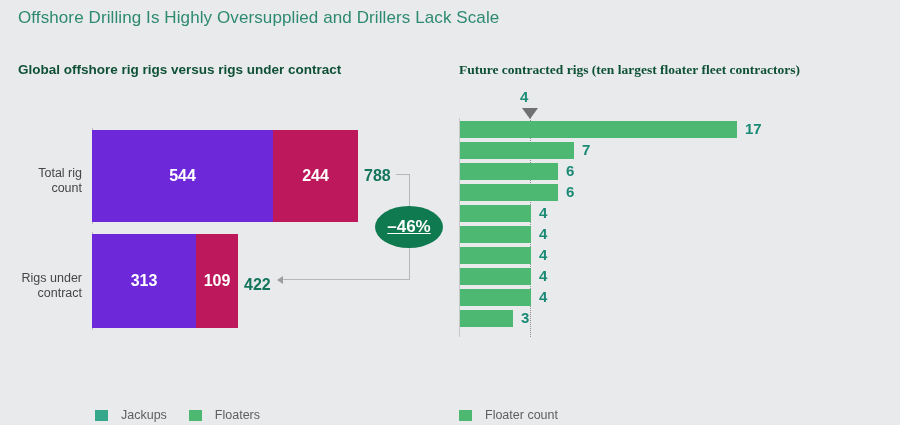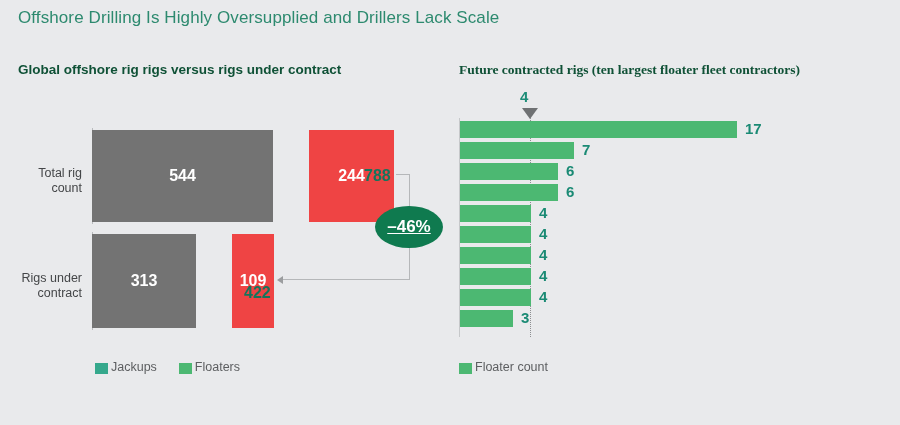--- a/index.html
+++ b/index.html
@@ -66,22 +66,22 @@
     height: 100%;
     display: flex;
     align-items: center;
     justify-content: center;
   }
   .seg span {
     color: #ffffff;
     font-size: 16px;
     font-weight: bold;
   }
-  .seg.jackups { background: #737373; }
-  .seg.floaters { background: #ef4444; margin-left: 36px; }
+  .seg.jackups { background: #6d28d9; }
+  .seg.floaters { background: #be185d; }
   .total-label {
     position: absolute;
     font-size: 16px;
     font-weight: bold;
     color: #14755c;
     white-space: nowrap;
   }
   .tick {
     position: absolute;
     width: 1px;
@@ -162,24 +162,25 @@
   .legend {
     position: absolute;
     display: flex;
     align-items: center;
     gap: 22px;
   }
   #left-legend  { left: 95px;  top: 360px; }
   #right-legend { left: 459px; top: 360px; }
   .legend-item {
     display: flex;
-    align-items: flex-end;
-    gap: 3px;
+    align-items: center;
+    gap: 13px;
     font-size: 12.5px;
     color: #5c5e60;
+    margin-top: 48px;
   }
   .swatch {
     width: 13px; height: 11px;
     display: inline-block;
   }
 
   
   .sources {
     position: absolute;
     left: 18px; top: 400px;
@@ -220,21 +221,21 @@
     </div>
     <div class="tick" style="left:92px; top:112px; height:98px;"></div>
     <div class="bar-row" style="top:114px; width:146px; height:94px;">
       <div class="seg jackups" style="left:0; width:104px;">
         <span>313</span>
       </div>
       <div class="seg floaters" style="left:104px; width:42px;">
         <span>109</span>
       </div>
     </div>
-    <div class="total-label" style="left:244px; top:164px;">422</div>
+    <div class="total-label" style="left:244px; top:156px;">422</div>
 
     <div class="conn" style="left:396px; top:54px;  width:14px; height:1px;"></div>
     <div class="conn" style="left:409px; top:54px;  width:1px;  height:106px;"></div>
     <div class="conn" style="left:283px; top:159px; width:127px; height:1px;"></div>
     <div class="arrow-head" style="left:277px; top:156px;"></div>
     <div class="badge" style="left:375px; top:86px;text-decoration:underline;">–46%</div>
 
   </div>
 
   <div class="legend" id="left-legend">

